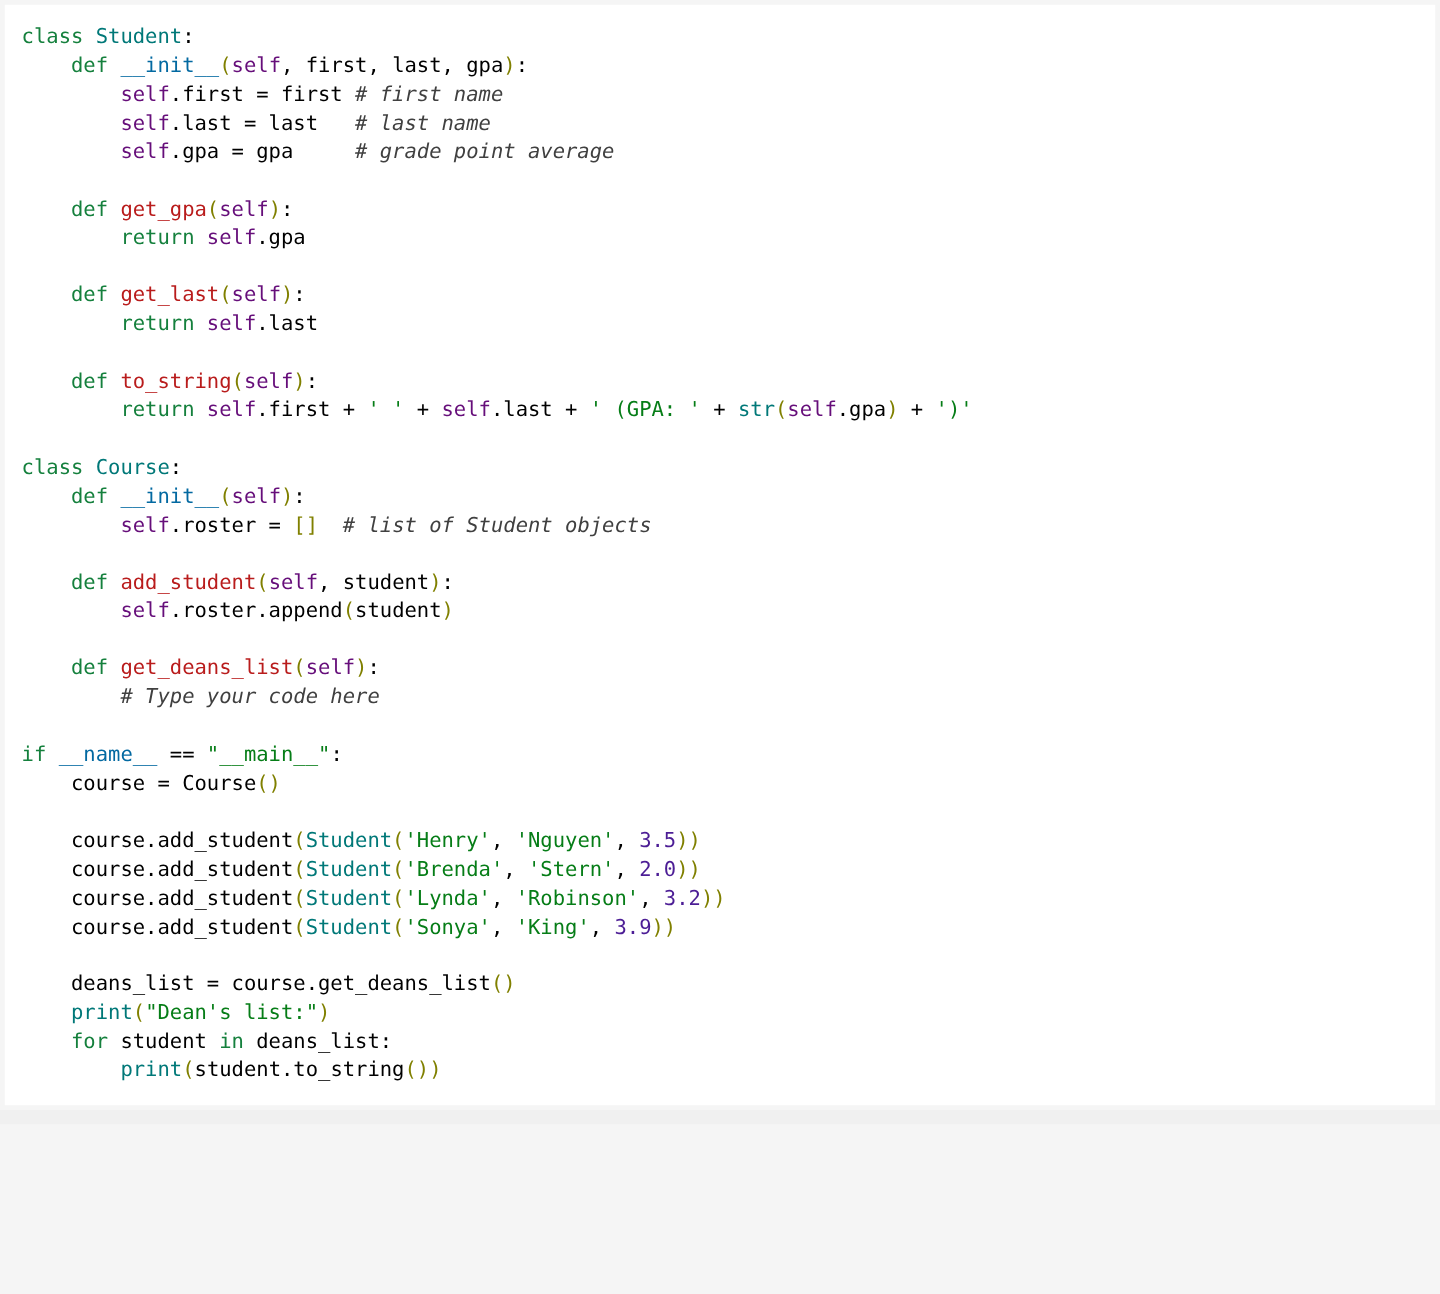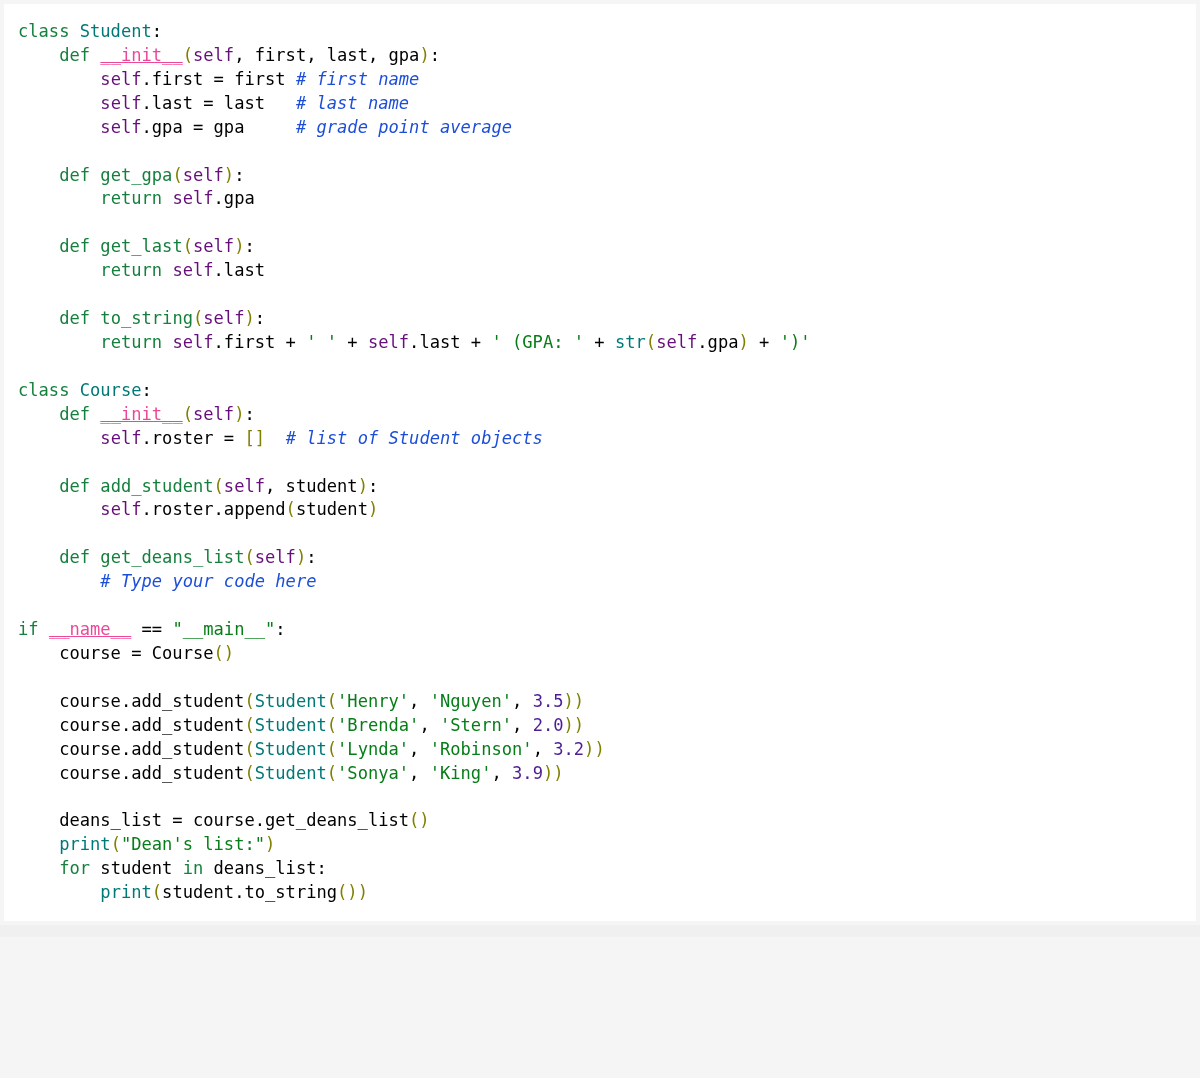--- a/index.html
+++ b/index.html
@@ -17,26 +17,26 @@
     white-space: pre;
     color: #000;
     position: relative;
   }
   .line {
     position: relative;
   }
   .tok-kw   { color: #15803d; }       
   .tok-cls  { color: #007878; }       
   .tok-self { color: #660e7a; }       
-  .tok-fn   { color: #15803d; }          
+  .tok-fn   { color: #b91c1c; }          
   .tok-par  { color: #808000; }       
   .tok-num  { color: #4c1d95; }       
   .tok-str  { color: #067d17; }       
-  .tok-cmt  { color: #1d4ed8; font-style: italic; }
-  .tok-dund { color: #ec4899; text-decoration: underline; }       
+  .tok-cmt  { color: #404040; font-style: italic; }
+  .tok-dund { color: #0369a1; }       
   pre { margin:0; font-family: inherit; }
   .code-bottom {
     background: #f0f0f0;
     height: 12px;
   }
 </style>
 </head>
 <body>
 
 <div class="code-container"><pre id="code-out"><div class="line"><span class="tok-kw">class </span><span class="tok-cls">Student</span><span>:</span></div><div class="line"><span>    </span><span class="tok-kw">def </span><span class="tok-dund">__init__</span><span class="tok-par">(</span><span class="tok-self">self</span><span>, first, last, gpa</span><span class="tok-par">)</span><span>:</span></div><div class="line"><span>        </span><span class="tok-self">self</span><span>.first = first </span><span class="tok-cmt"># first name</span></div><div class="line"><span>        </span><span class="tok-self">self</span><span>.last = last   </span><span class="tok-cmt"># last name</span></div><div class="line"><span>        </span><span class="tok-self">self</span><span>.gpa = gpa     </span><span class="tok-cmt"># grade point average</span></div><div class="line"><span> </span></div><div class="line"><span>    </span><span class="tok-kw">def </span><span class="tok-fn">get_gpa</span><span class="tok-par">(</span><span class="tok-self">self</span><span class="tok-par">)</span><span>:</span></div><div class="line"><span>        </span><span class="tok-kw">return </span><span class="tok-self">self</span><span>.gpa</span></div><div class="line"><span> </span></div><div class="line"><span>    </span><span class="tok-kw">def </span><span class="tok-fn">get_last</span><span class="tok-par">(</span><span class="tok-self">self</span><span class="tok-par">)</span><span>:</span></div><div class="line"><span>        </span><span class="tok-kw">return </span><span class="tok-self">self</span><span>.last</span></div><div class="line"><span> </span></div><div class="line"><span>    </span><span class="tok-kw">def </span><span class="tok-fn">to_string</span><span class="tok-par">(</span><span class="tok-self">self</span><span class="tok-par">)</span><span>:</span></div><div class="line"><span>        </span><span class="tok-kw">return </span><span class="tok-self">self</span><span>.first + </span><span class="tok-str">' '</span><span> + </span><span class="tok-self">self</span><span>.last + </span><span class="tok-str">' (GPA: '</span><span> + </span><span class="tok-cls">str</span><span class="tok-par">(</span><span class="tok-self">self</span><span>.gpa</span><span class="tok-par">)</span><span> + </span><span class="tok-str">')'</span></div><div class="line"><span> </span></div><div class="line"><span class="tok-kw">class </span><span class="tok-cls">Course</span><span>:</span></div><div class="line"><span>    </span><span class="tok-kw">def </span><span class="tok-dund">__init__</span><span class="tok-par">(</span><span class="tok-self">self</span><span class="tok-par">)</span><span>:</span></div><div class="line"><span>        </span><span class="tok-self">self</span><span>.roster = </span><span class="tok-par">[]</span><span>  </span><span class="tok-cmt"># list of Student objects</span></div><div class="line"><span> </span></div><div class="line"><span>    </span><span class="tok-kw">def </span><span class="tok-fn">add_student</span><span class="tok-par">(</span><span class="tok-self">self</span><span>, student</span><span class="tok-par">)</span><span>:</span></div><div class="line"><span>        </span><span class="tok-self">self</span><span>.roster.append</span><span class="tok-par">(</span><span>student</span><span class="tok-par">)</span></div><div class="line"><span> </span></div><div class="line"><span>    </span><span class="tok-kw">def </span><span class="tok-fn">get_deans_list</span><span class="tok-par">(</span><span class="tok-self">self</span><span class="tok-par">)</span><span>:</span></div><div class="line"><span>        </span><span class="tok-cmt"># Type your code here</span></div><div class="line"><span> </span></div><div class="line"><span class="tok-kw">if </span><span class="tok-dund">__name__</span><span> == </span><span class="tok-str">"__main__"</span><span>:</span></div><div class="line"><span>    course = Course</span><span class="tok-par">()</span></div><div class="line"><span> </span></div><div class="line"><span>    course.add_student</span><span class="tok-par">(</span><span class="tok-cls">Student</span><span class="tok-par">(</span><span class="tok-str">'Henry'</span><span>, </span><span class="tok-str">'Nguyen'</span><span>, </span><span class="tok-num">3.5</span><span class="tok-par">))</span></div><div class="line"><span>    course.add_student</span><span class="tok-par">(</span><span class="tok-cls">Student</span><span class="tok-par">(</span><span class="tok-str">'Brenda'</span><span>, </span><span class="tok-str">'Stern'</span><span>, </span><span class="tok-num">2.0</span><span class="tok-par">))</span></div><div class="line"><span>    course.add_student</span><span class="tok-par">(</span><span class="tok-cls">Student</span><span class="tok-par">(</span><span class="tok-str">'Lynda'</span><span>, </span><span class="tok-str">'Robinson'</span><span>, </span><span class="tok-num">3.2</span><span class="tok-par">))</span></div><div class="line"><span>    course.add_student</span><span class="tok-par">(</span><span class="tok-cls">Student</span><span class="tok-par">(</span><span class="tok-str">'Sonya'</span><span>, </span><span class="tok-str">'King'</span><span>, </span><span class="tok-num">3.9</span><span class="tok-par">))</span></div><div class="line"><span> </span></div><div class="line"><span>    deans_list = course.get_deans_list</span><span class="tok-par">()</span></div><div class="line"><span>    </span><span class="tok-cls">print</span><span class="tok-par">(</span><span class="tok-str">"Dean's list:"</span><span class="tok-par">)</span></div><div class="line"><span>    </span><span class="tok-kw">for </span><span>student </span><span class="tok-kw">in </span><span>deans_list:</span></div><div class="line"><span>        </span><span class="tok-cls">print</span><span class="tok-par">(</span><span>student.to_string</span><span class="tok-par">()</span><span class="tok-par">)</span></div></pre></div>

